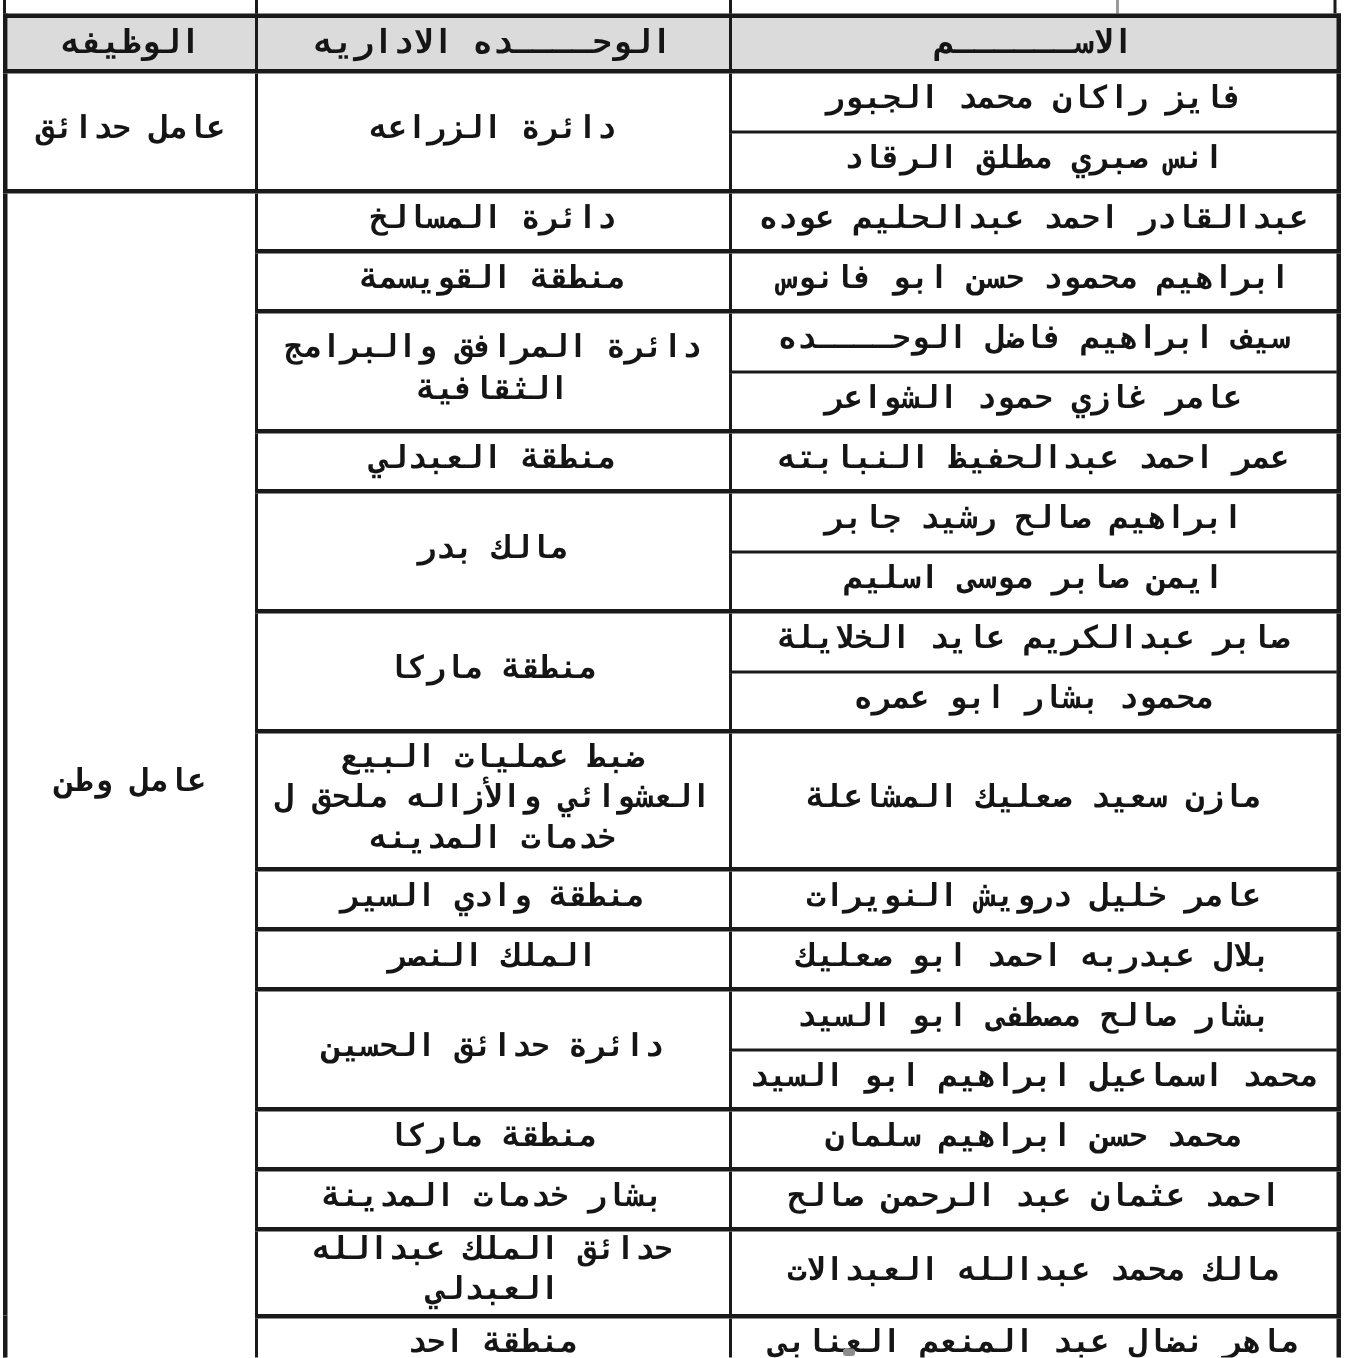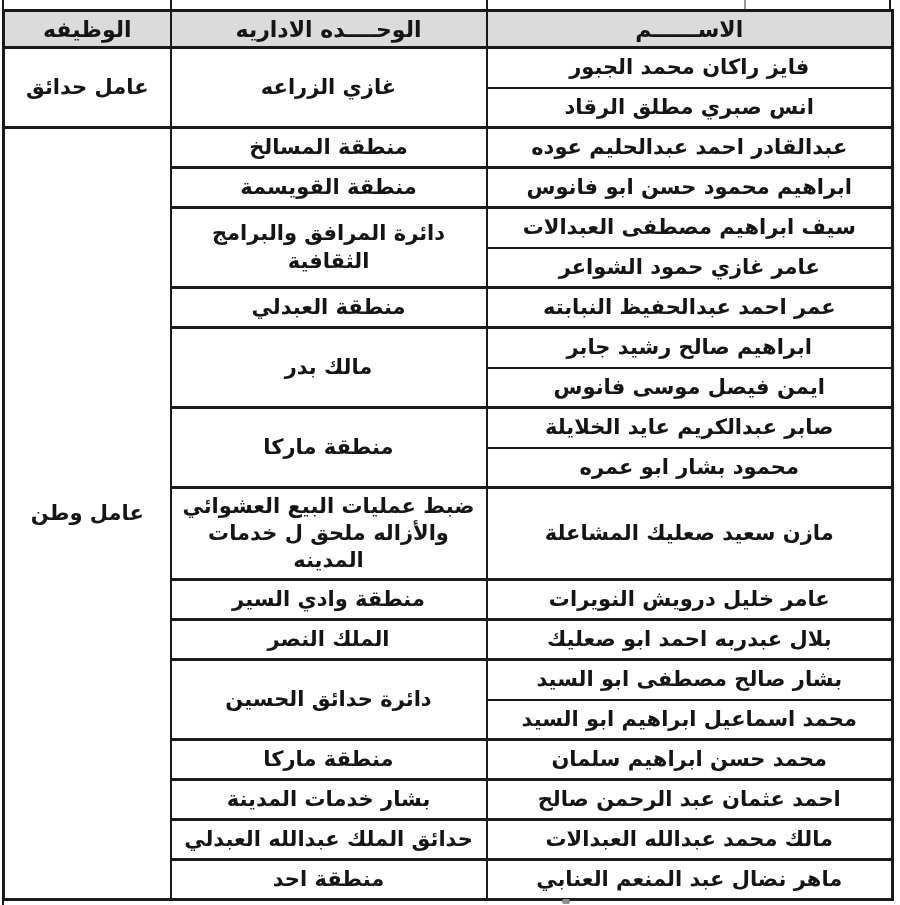--- a/index.html
+++ b/index.html
@@ -25,20 +25,21 @@
     border-collapse:collapse;table-layout:fixed;
     direction:rtl;
     border:3px solid var(--border);
   }
   th,td{
     border:2px solid var(--border);
     text-align:center;vertical-align:middle;
     font-weight:bold;
     padding:0 4px;
     overflow:hidden;
+    font-family:Liberation Mono, monospace;
   }
   thead tr{height:37px;}
   thead th{
     background:var(--header-bg);
     border-bottom:3px solid var(--border);
     font-size:22px;
   }
   tbody tr{height:40px;}
   tbody tr.tall{height:92px;}
   tbody td{font-size:21px;line-height:1.3;}
@@ -67,52 +68,52 @@
   <thead>
     <tr>
       <th>الاســــــم</th>
       <th>الوحــــده الاداريه</th>
       <th>الوظيفه</th>
     </tr>
   </thead>
   <tbody>
       <tr class="unit-start">
         <td>فايز راكان محمد الجبور</td>
-        <td rowspan="2">غازي الزراعه</td>
+        <td rowspan="2">دائرة الزراعه</td>
         <td rowspan="2">عامل حدائق</td>
       </tr>
       <tr>
         <td>انس صبري مطلق الرقاد</td>
       </tr>
       <tr class="unit-start">
         <td>عبدالقادر احمد عبدالحليم عوده</td>
-        <td rowspan="1">منطقة المسالخ</td>
+        <td rowspan="1">دائرة المسالخ</td>
         <td rowspan="18">عامل وطن</td>
       </tr>
       <tr class="unit-start">
         <td>ابراهيم محمود حسن ابو فانوس</td>
         <td rowspan="1">منطقة القويسمة</td>
       </tr>
       <tr class="unit-start">
-        <td>سيف ابراهيم مصطفى العبدالات</td>
+        <td>سيف ابراهيم فاضل الوحــــده</td>
         <td rowspan="2">دائرة المرافق والبرامج الثقافية</td>
       </tr>
       <tr>
         <td>عامر غازي حمود الشواعر</td>
       </tr>
       <tr class="unit-start">
         <td>عمر احمد عبدالحفيظ النبابته</td>
         <td rowspan="1">منطقة العبدلي</td>
       </tr>
       <tr class="unit-start">
         <td>ابراهيم صالح رشيد جابر</td>
         <td rowspan="2">مالك بدر</td>
       </tr>
       <tr>
-        <td>ايمن فيصل موسى فانوس</td>
+        <td>ايمن صابر موسى اسليم</td>
       </tr>
       <tr class="unit-start">
         <td>صابر عبدالكريم عايد الخلايلة</td>
         <td rowspan="2">منطقة ماركا</td>
       </tr>
       <tr>
         <td>محمود بشار ابو عمره</td>
       </tr>
       <tr class="unit-start tall">
         <td>مازن سعيد صعليك المشاعلة</td>

